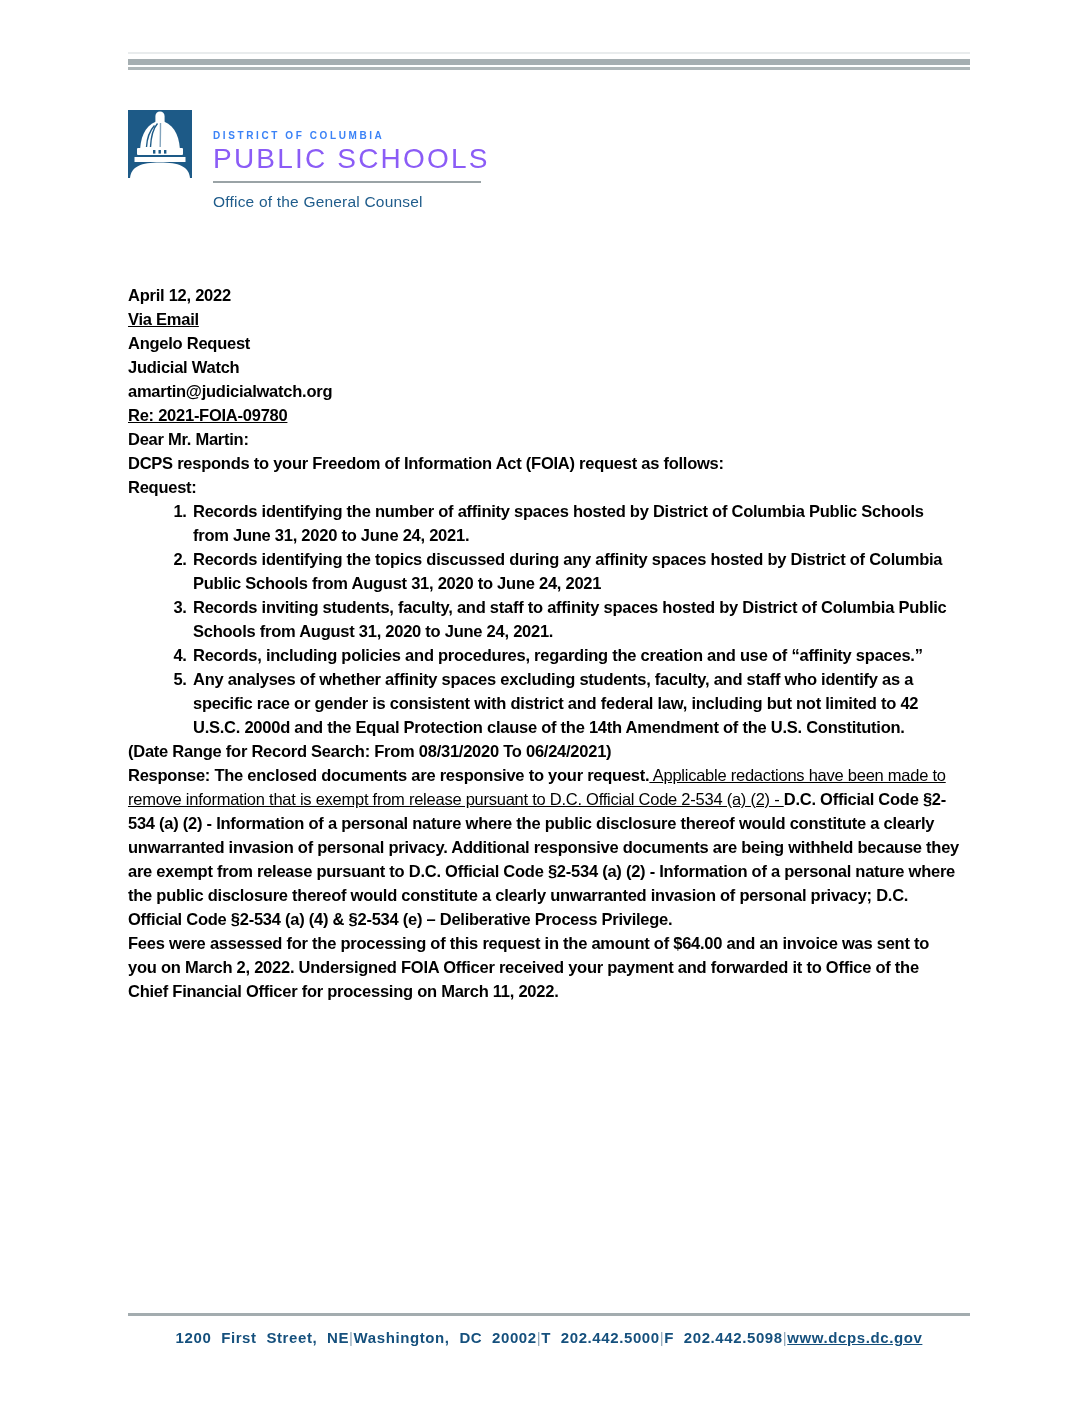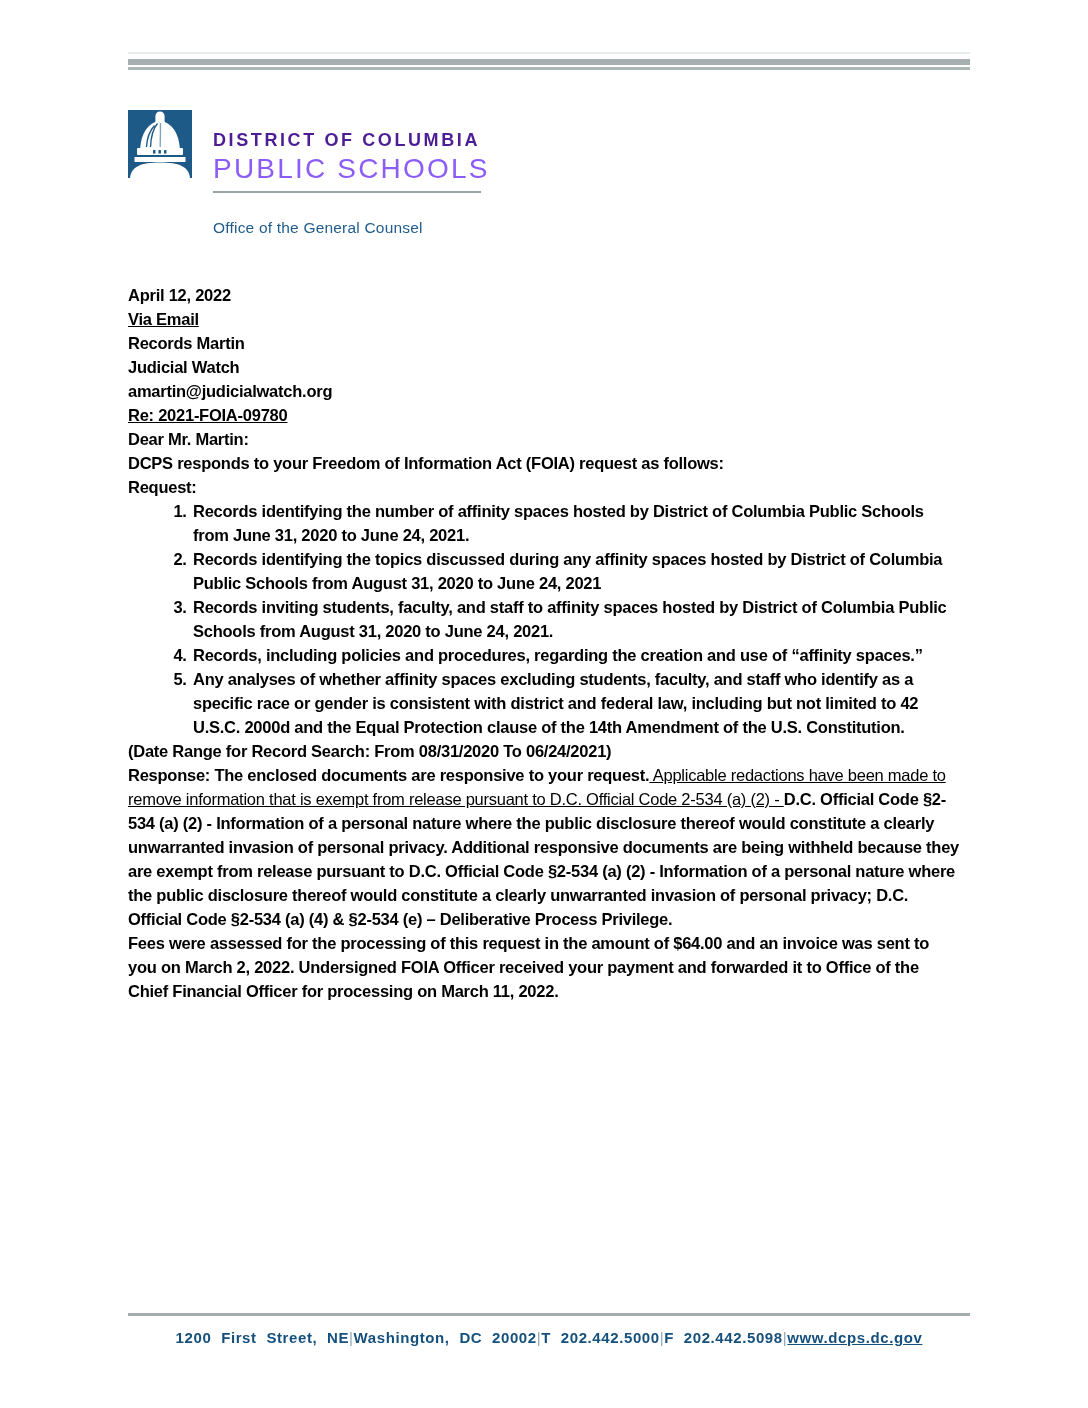--- a/index.html
+++ b/index.html
@@ -13,24 +13,24 @@
   
   .top-rules { position:absolute; left:128px; right:118px; top:52px; }
   .rule-faint { height:2px; background:#e9eced; }
   .rule-thick { height:6px; background:#a5aeb1; margin-top:5px; }
   .rule-thin  { height:3px; background:#aeb6b8; margin-top:2px; }
 
   
   .letterhead { position:absolute; left:128px; top:110px; display:flex; }
   .logo-square { width:64px; height:68px; flex:0 0 auto; }
   .logo-text { margin-left:21px; padding-top:20px; }
-  .org1 { font-size:18px; font-weight:bold; letter-spacing:2.6px; color:#4c1d95; }
+  .org1 { font-size:10px; font-weight:bold; letter-spacing:2.6px; color:#3b82f6; }
   .org2 { font-size:28px; letter-spacing:2.2px; color:#8b5cf6; margin-top:2px; }
   .org-rule { height:2px; background:#9aa3a6; width:268px; margin-top:6px; }
-  .office { font-size:15.5px; color:#1f5c8b; margin-top:26px; letter-spacing:0.2px; }
+  .office { font-size:15.5px; color:#1f5c8b; margin-top:10px; letter-spacing:0.2px; }
 
   
   .letter {
     position:absolute; left:128px; top:283px; width:833px;
     font-size:16.5px; line-height:24px; font-weight:bold; letter-spacing:-0.25px;
   }
   .letter p { margin:0; }
   .mt { margin-top:24px; }
   .u { text-decoration:underline; }
   ol.request-list { margin:0; padding-left:63px; }
@@ -90,21 +90,21 @@
       <div class="org2">PUBLIC SCHOOLS</div>
       <div class="org-rule"></div>
       <div class="office">Office of the General Counsel</div>
     </div>
   </header>
 
   <main class="letter">
     <p>April 12, 2022</p>
 
     <p class="mt"><span class="u">Via Email</span></p>
-    <p>Records Martin</p>
+    <p>Angelo Request</p>
     <p>Judicial Watch</p>
     <p>amartin@judicialwatch.org</p>
 
     <p class="mt"><span class="u">Re: 2021-FOIA-09780</span></p>
 
     <p class="mt">Dear Mr. Martin:</p>
 
     <p class="mt">DCPS responds to your Freedom of Information Act (FOIA) request as follows:</p>
 
     <p class="mt">Request:</p>

